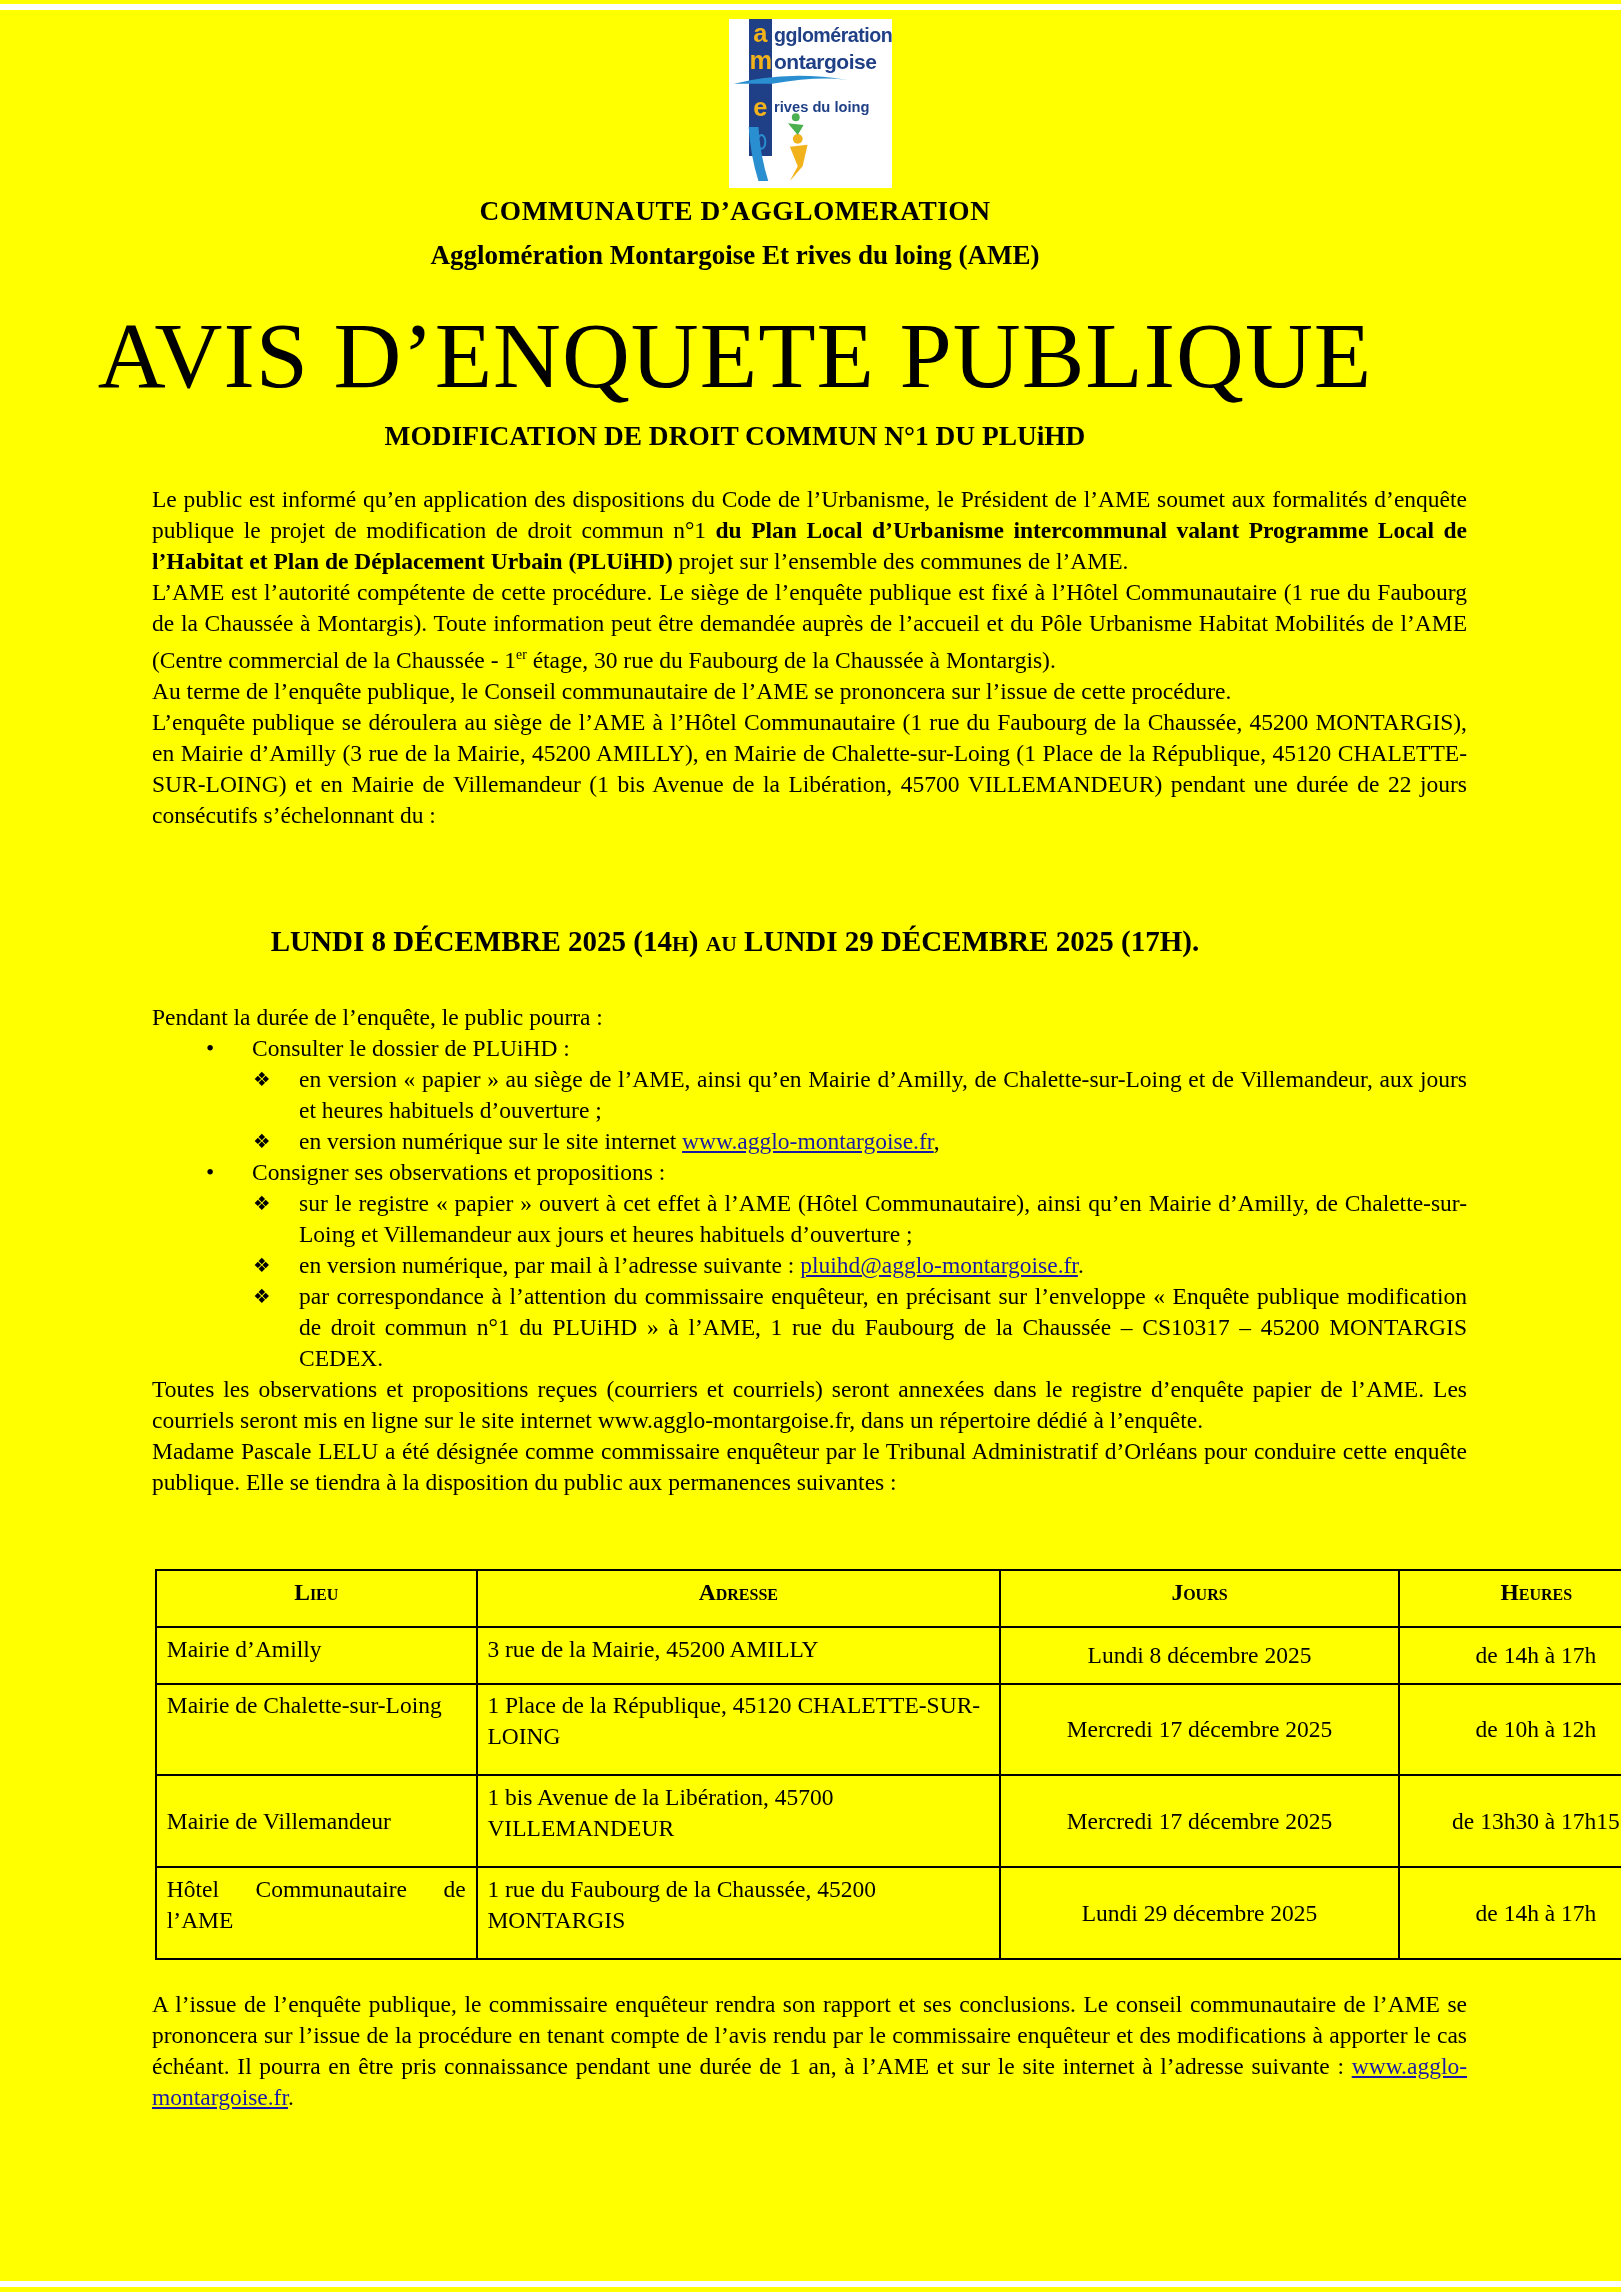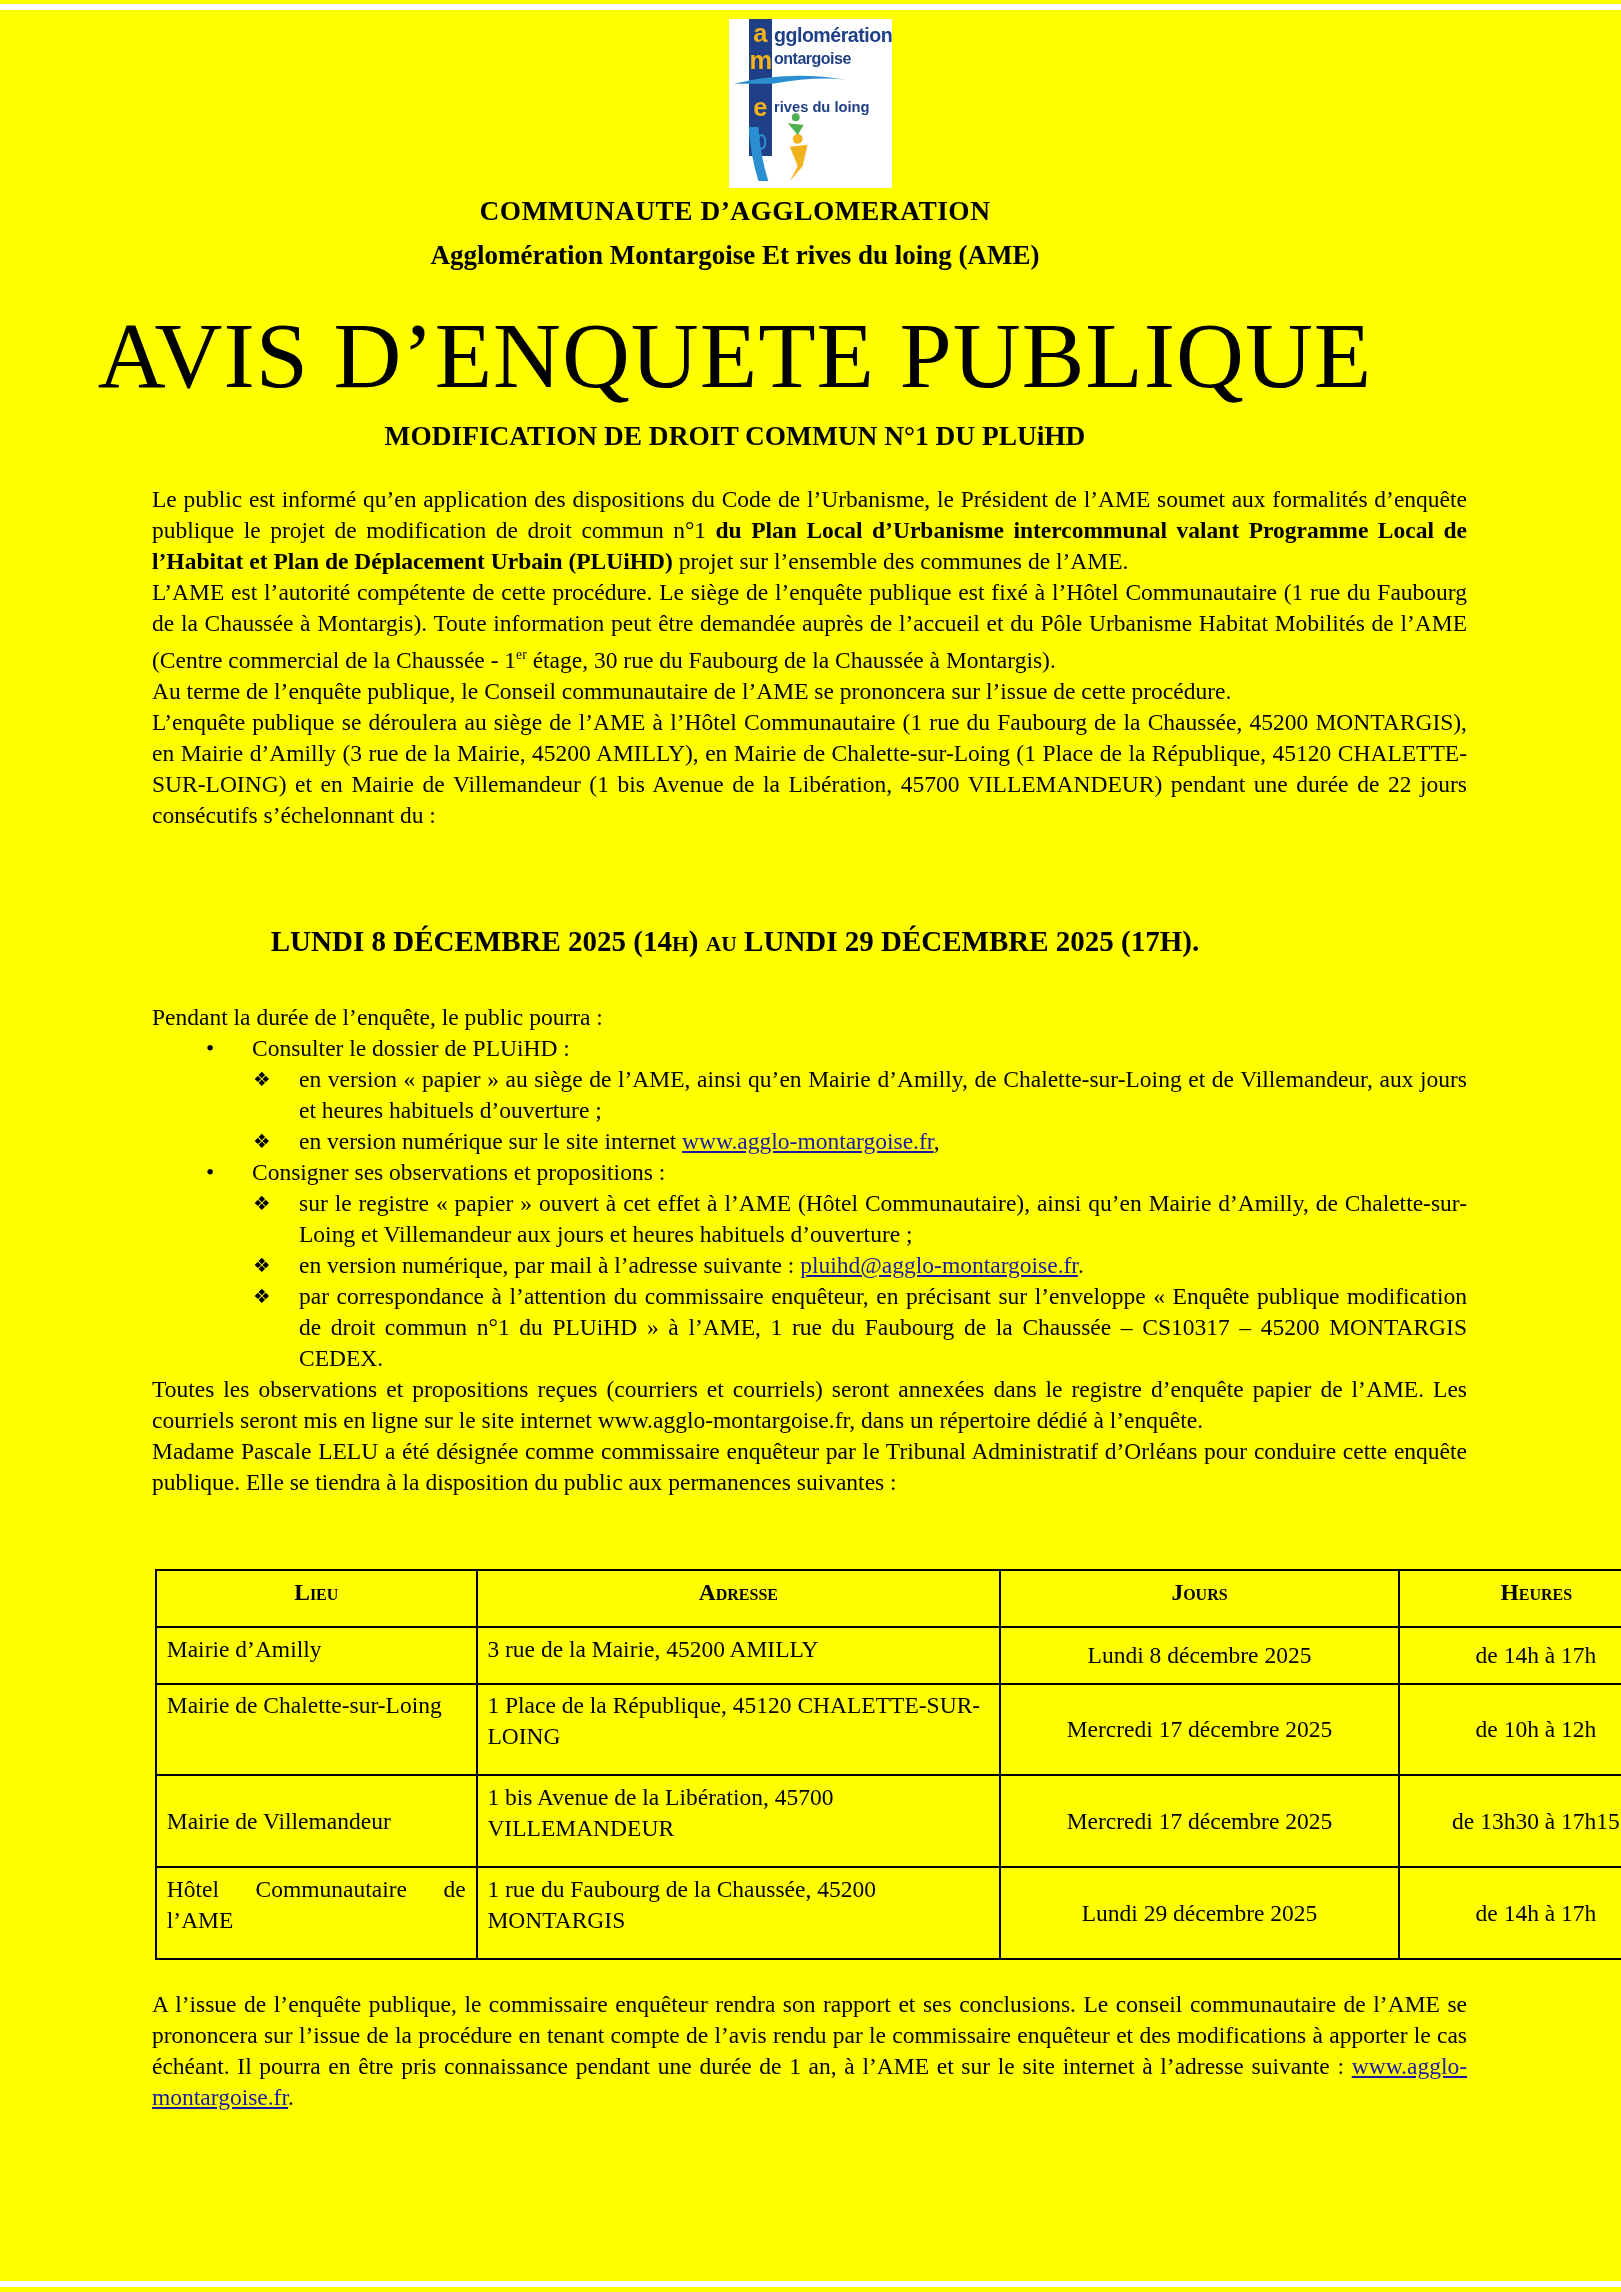--- a/index.html
+++ b/index.html
@@ -18,21 +18,21 @@
     position: absolute; left: 729px; top: 18.6px; width: 163px; height: 169px;
     background: #ffffff; overflow: hidden;
   }
   .logo .bar { position: absolute; left: 19.6px; top: 0; width: 23.5px; height: 137px; background: #1f3f86; }
   .logo .letter { position: absolute; left: 20.6px; width: 21.6px; font-family: "Liberation Sans", sans-serif; font-weight: bold; color: #f2b21c; font-size: 25.5px; line-height: 25.5px; text-align: center; }
   .logo .l1 { top: 2px; }
   .logo .l2 { top: 29px; }
   .logo .l3 { top: 76px; }
   .logo .word { position: absolute; left: 45px; font-family: "Liberation Sans", sans-serif; font-weight: bold; color: #1f3f86; white-space: nowrap; }
   .logo .w1 { top: 5.9px; font-size: 19.6px; letter-spacing: -0.5px; }
-  .logo .w2 { top: 31px; font-size: 16px; letter-spacing: -0.5px; }
+  .logo .w2 { top: 31px; font-size: 21px; letter-spacing: -0.5px; }
   .logo .w3 { top: 80px; font-size: 14.7px; }
   .logo svg { position: absolute; left: 0; top: 0; }
 
   .center { position: absolute; left: 0; width: 1470px; text-align: center; }
   .org1 { top: 196px; font-size: 27.4px; font-weight: bold; letter-spacing: 0.5px; }
   .org2 { top: 240px; font-size: 27px; font-weight: bold; }
   .title { top: 306px; font-size: 94px; letter-spacing: 1px; white-space: nowrap; line-height: 98px; }
   .subtitle { top: 421px; font-size: 27.4px; font-weight: bold; }
 
   .body { position: absolute; left: 152px; width: 1315px; font-size: 23.5px; line-height: 31px; text-align: justify; }

